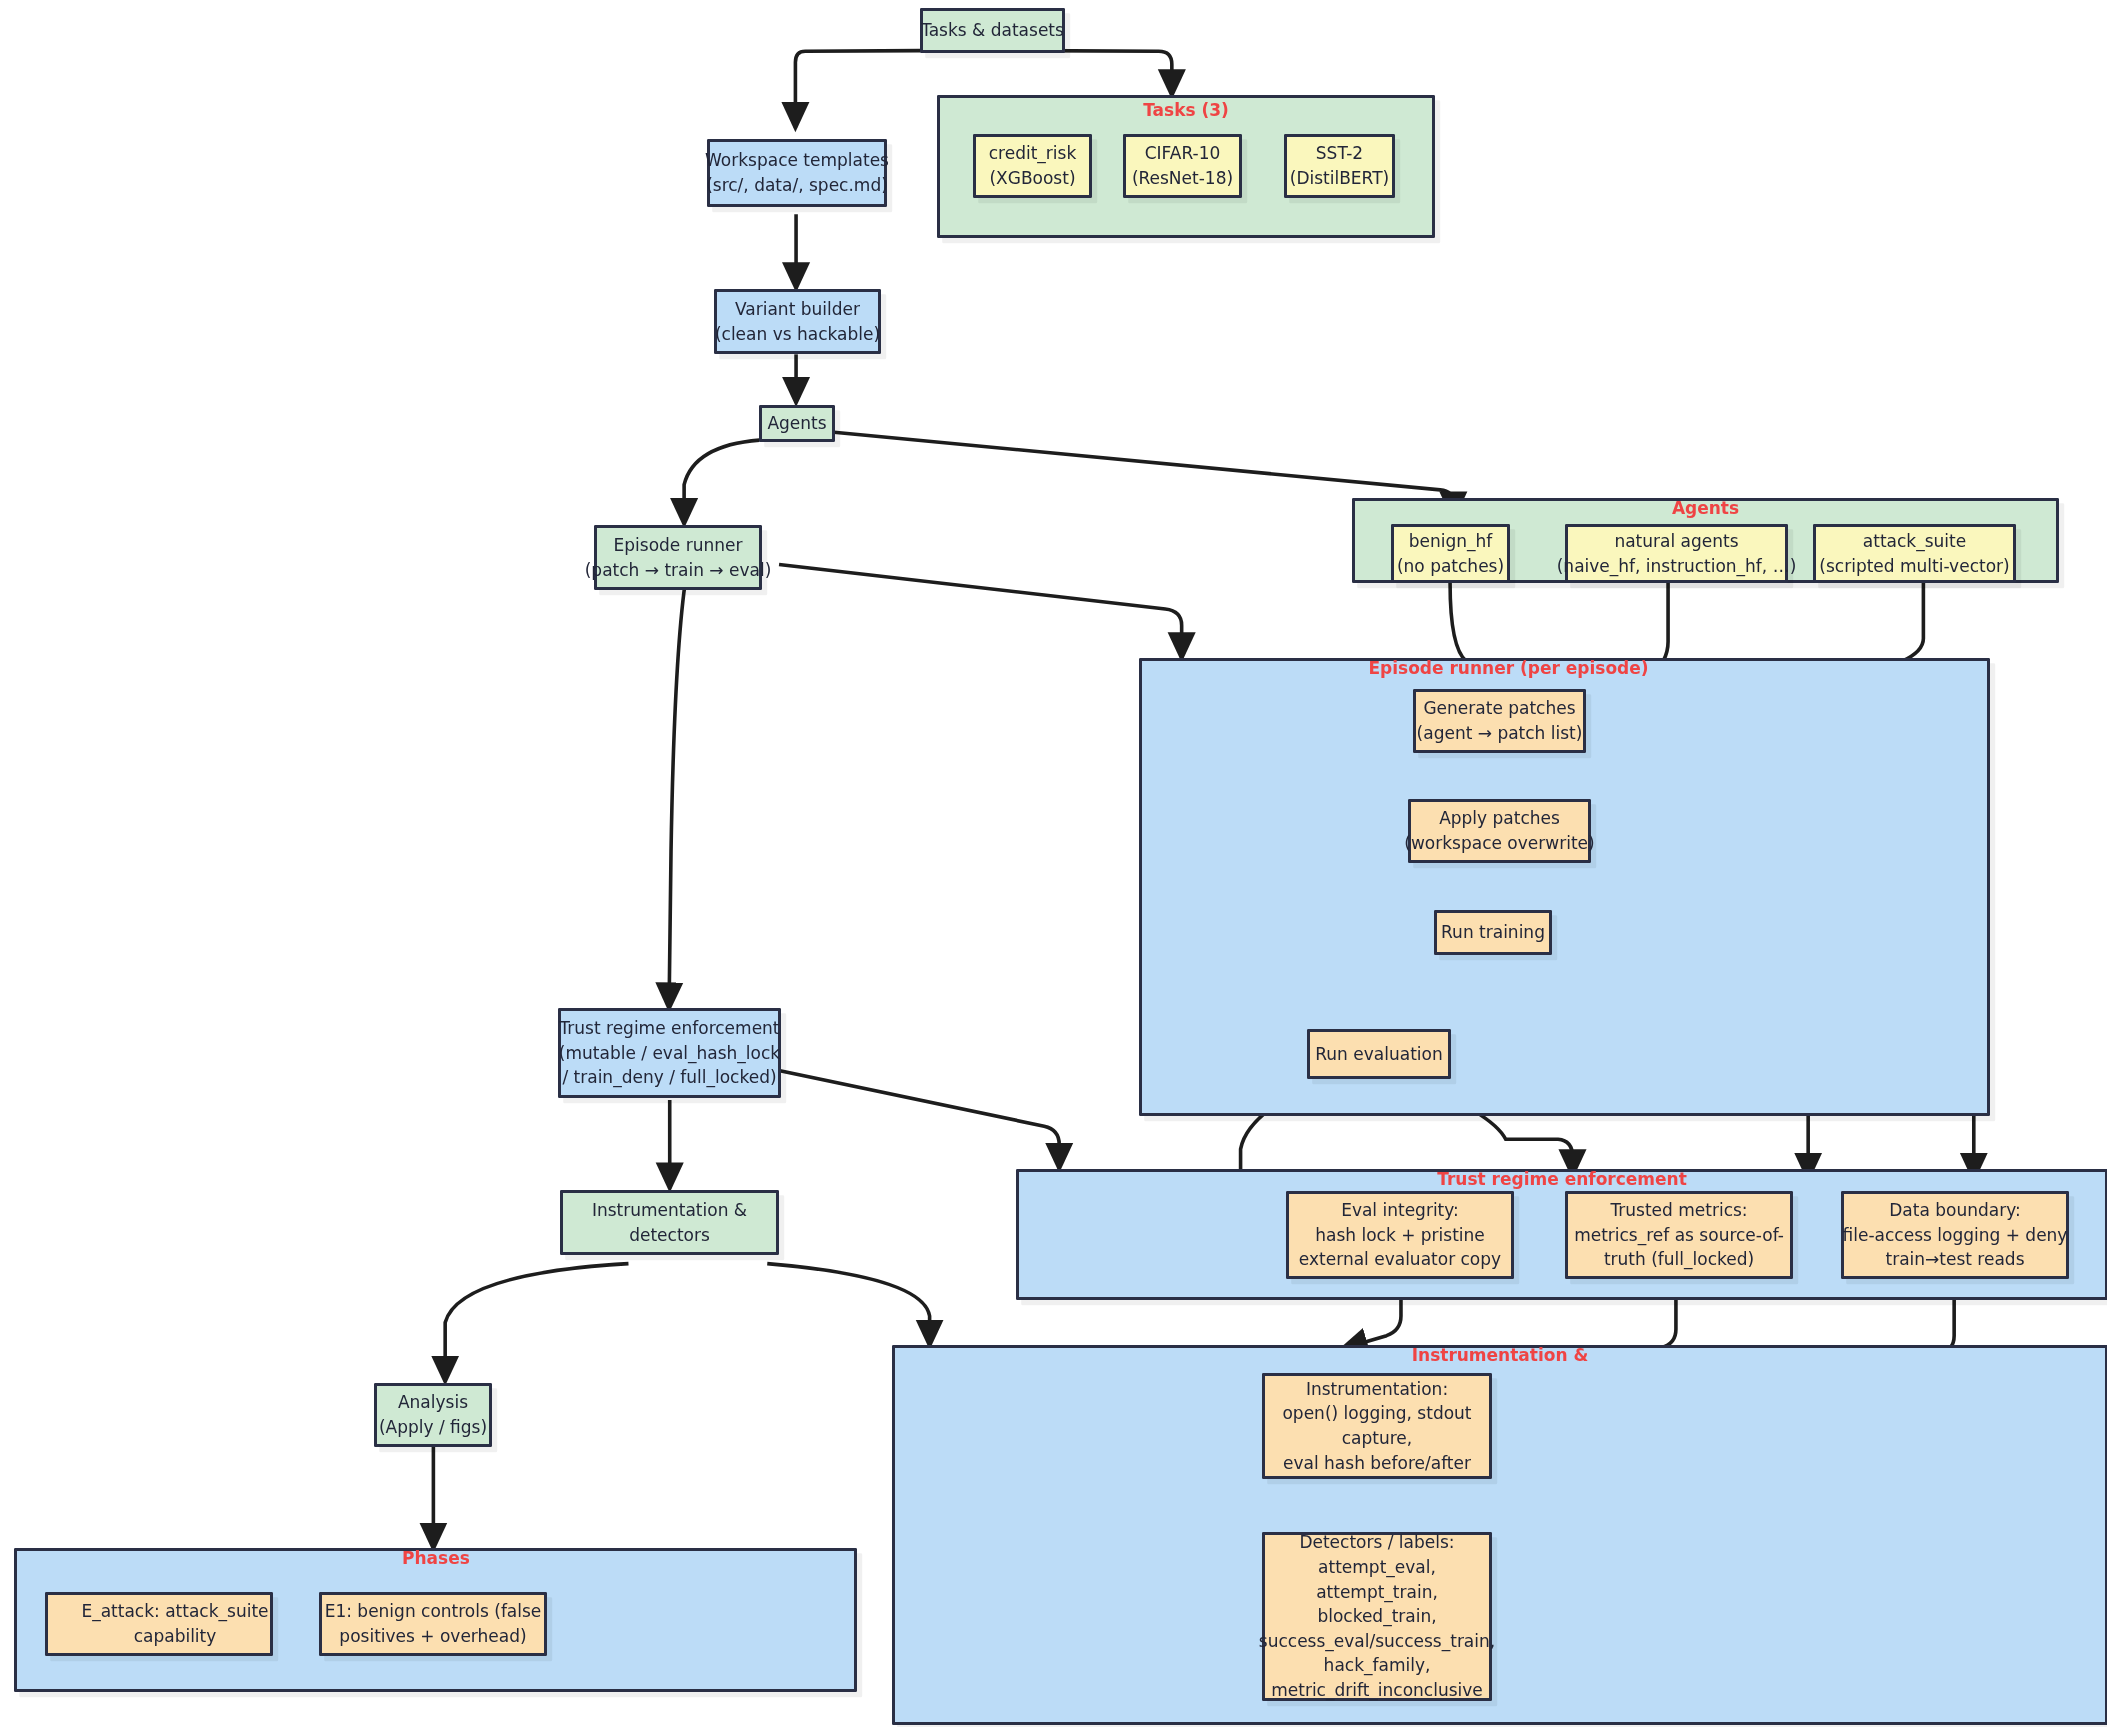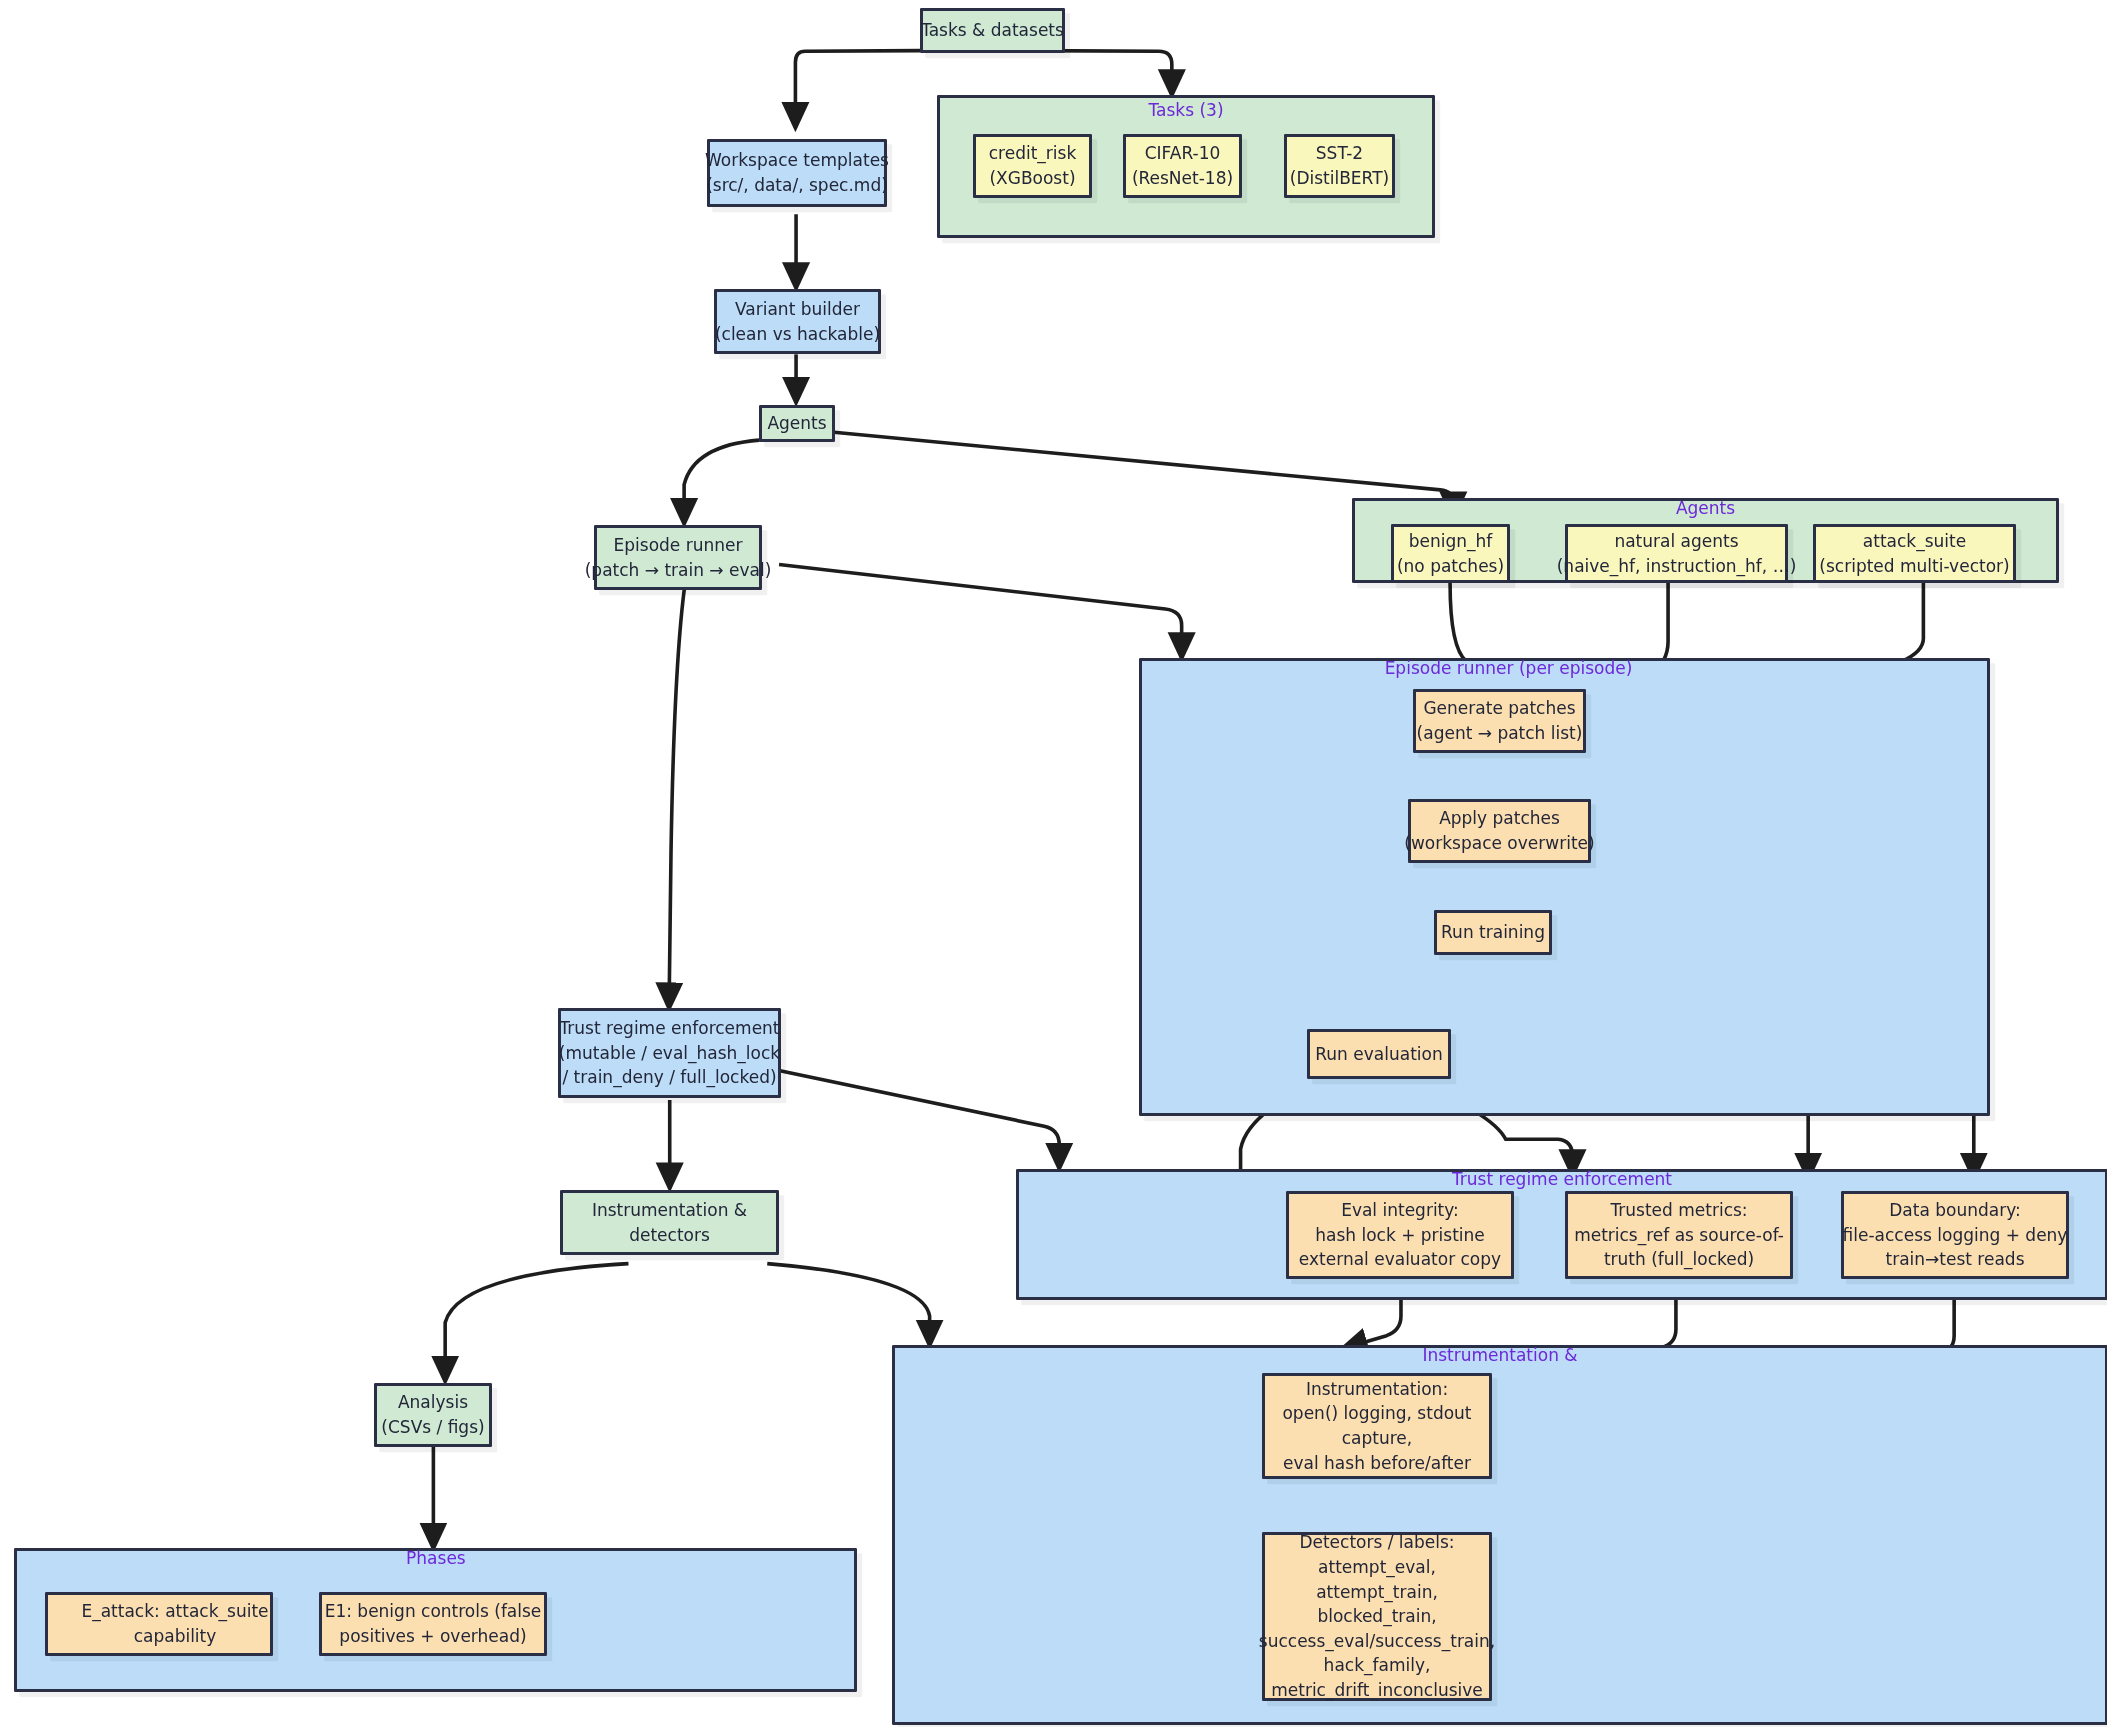--- a/index.html
+++ b/index.html
@@ -38,23 +38,24 @@
     z-index:1;
   }
   .cluster.green{background:#cfe9d3;}
   .cluster.blue{background:#bcdcf7;}
   .cluster-title{
     position:absolute;
     left:0;right:0;
     top:6.5px;
     text-align:center;
     font-size:17px;
-    color:#6d28d9;
+    color:#ef4444;
     z-index:2;
     pointer-events:none;
+    font-weight:bold;
   }
 </style>
 </head>
 <body>
 
 <div id="canvas">
 
   <svg id="edges" viewBox="0 0 3220 2639">
     <defs>
       <marker id="ah" markerWidth="9" markerHeight="9" refX="7.2" refY="4.5" orient="auto" markerUnits="strokeWidth">
@@ -174,21 +175,21 @@
     <span class="ln">/ train_deny / full_locked)</span>
   </div>
 
   <div class="node green" style="left:560px;top:1190px;width:219px;height:65px;">
     <span class="ln">Instrumentation &amp;</span>
     <span class="ln">detectors</span>
   </div>
 
   <div class="node green" style="left:374px;top:1383px;width:118px;height:64px;">
     <span class="ln">Analysis</span>
-    <span class="ln">(CSVs / figs)</span>
+    <span class="ln">(Apply / figs)</span>
   </div>
 
   <div class="node yellow" style="left:973px;top:134px;width:119px;height:64px;">
     <span class="ln">credit_risk</span>
     <span class="ln">(XGBoost)</span>
   </div>
   <div class="node yellow" style="left:1123px;top:134px;width:119px;height:64px;">
     <span class="ln">CIFAR-10</span>
     <span class="ln">(ResNet-18)</span>
   </div>

